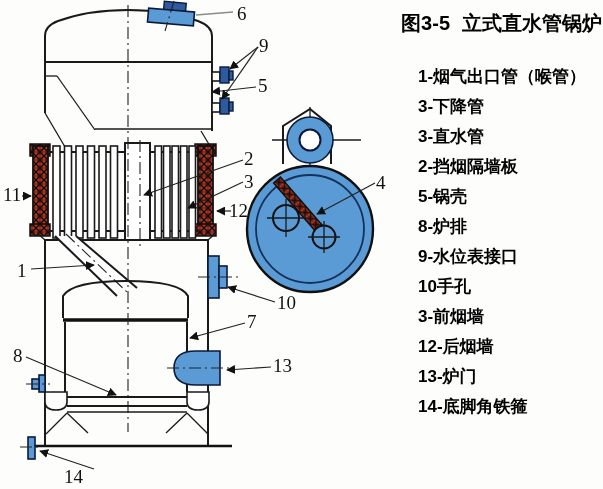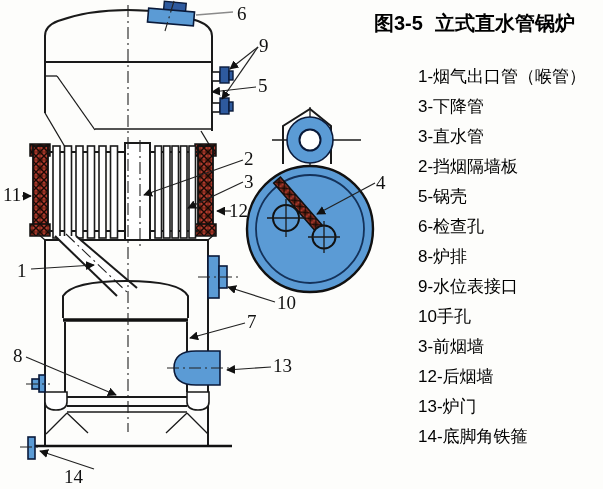--- a/index.html
+++ b/index.html
@@ -12,24 +12,24 @@
   svg{position:absolute;left:0;top:0;}
   .num{font:19px "Liberation Serif",serif;fill:#111;}
   .outline{fill:none;stroke:var(--ink);stroke-width:2;}
   .thin{fill:none;stroke:var(--ink);stroke-width:1.3;}
   .cl{fill:none;stroke:#222;stroke-width:1.1;stroke-dasharray:12 4 2 4;}
   .leader{fill:none;stroke:#222;stroke-width:1.2;}
   .bluefill{fill:var(--steel-blue);stroke:#0a1a3a;stroke-width:1.6;}
   .navyfill{fill:var(--navy);stroke:#0a1a3a;stroke-width:1.4;}
   .whitefill{fill:#fff;stroke:var(--ink);stroke-width:1.6;}
   .legend{position:absolute;left:374px;top:10px;width:228px;color:#000;}
-  .legend-title{font-size:20px;font-weight:700;white-space:nowrap;}
+  .legend-title{font-size:20px;font-weight:700;white-space:nowrap;text-align:right;}
   .legend-title .fig{margin-right:12px;}
   .legend-list{position:absolute;left:44px;top:52px;width:184px;}
-  .legend-item{height:30px;line-height:30px;font-size:17px;font-weight:400;white-space:nowrap;}
+  .legend-item{height:30px;line-height:30px;font-size:17px;font-weight:700;white-space:nowrap;}
 </style>
 </head>
 <body>
 
 <div class="stage">
 
 <svg width="603" height="489" viewBox="0 0 603 489">
   <defs>
     <pattern id="brickpat" width="8" height="8" patternUnits="userSpaceOnUse">
       <rect width="8" height="8" fill="var(--brick)"></rect>
@@ -234,21 +234,20 @@
   <div class="legend">
     <div class="legend-title">
       <span class="fig">图3-5</span><span>立式直水管锅炉</span>
     </div>
     <div class="legend-list">
       <div class="legend-item">1-烟气出口管（喉管）</div>
       <div class="legend-item">3-下降管</div>
       <div class="legend-item">3-直水管</div>
       <div class="legend-item">2-挡烟隔墙板</div>
       <div class="legend-item">5-锅壳</div>
-      <div class="legend-item">6-检查孔</div>
       <div class="legend-item">8-炉排</div>
       <div class="legend-item">9-水位表接口</div>
       <div class="legend-item">10手孔</div>
       <div class="legend-item">3-前烟墙</div>
       <div class="legend-item">12-后烟墙</div>
       <div class="legend-item">13-炉门</div>
       <div class="legend-item">14-底脚角铁箍</div>
     </div>
   </div>
 

